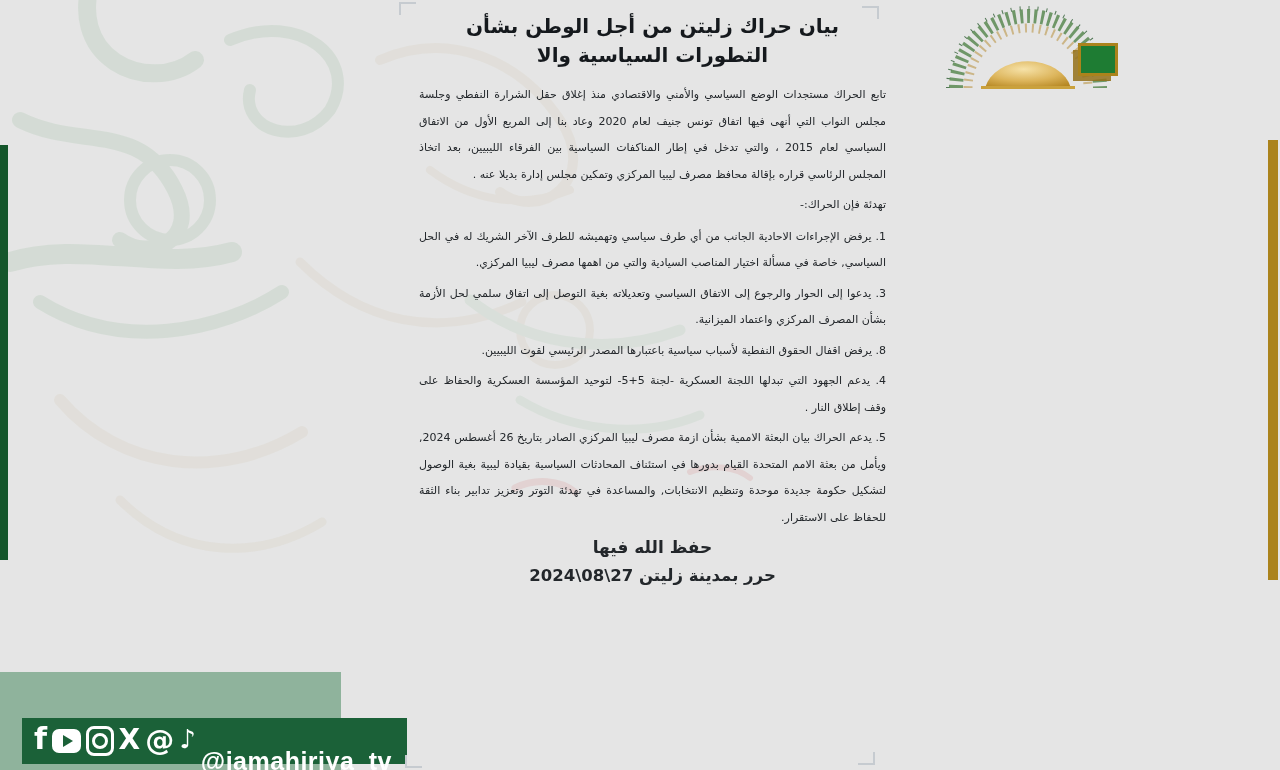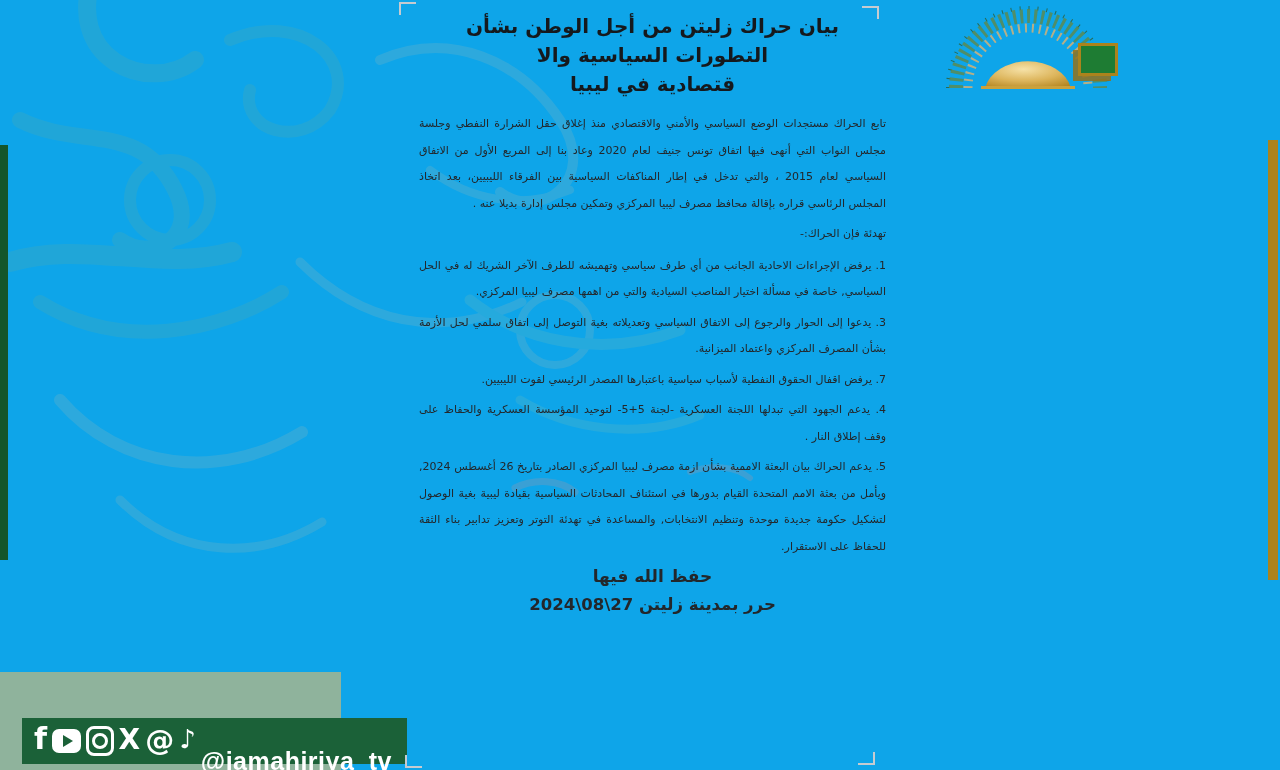--- a/index.html
+++ b/index.html
@@ -1,18 +1,18 @@
 <!DOCTYPE html>
 <html lang="ar"><head>
 <meta charset="utf-8">
 <style>
   html,body{margin:0;padding:0;background:#ffffff;}
   .stage{
     position:relative;width:1280px;height:770px;overflow:hidden;
-    background:#0ea5e9;font-family:"DejaVu Sans",sans-serif;
+    background:#e5e5e5;font-family:"DejaVu Sans",sans-serif;
   }
   
   .watermark{position:absolute;left:0;top:0;z-index:0;pointer-events:none;}
   
   .left-green-bar{position:absolute;left:0;top:145px;width:8px;height:415px;background:#14562b;z-index:3;}
   .right-gold-bar{position:absolute;left:1268px;top:140px;width:10px;height:440px;background:#ab831c;z-index:3;}
   
   .corner{position:absolute;width:15px;height:11px;border:0 solid #c6cbd0;z-index:4;}
   .corner.tl{left:399px;top:2px;border-top-width:2px;border-left-width:2px;}
   .corner.tr{left:862px;top:6px;border-top-width:2px;border-right-width:2px;}
@@ -107,28 +107,27 @@
     <path d="M 31 86 A 72 72 0 0 1 175 86" fill="none" stroke="#5a8a52" stroke-width="14" stroke-dasharray="3 4" opacity=".85"></path>
     <path d="M 43 86 A 60 60 0 0 1 163 86" fill="none" stroke="#c9b07c" stroke-width="9" stroke-dasharray="2 5" opacity=".9"></path>
     <path d="M 60 86 A 44 34 0 0 1 146 86 Z" fill="url(#domeGold)"></path>
     <rect x="56" y="84" width="94" height="3" fill="#caa13c"></rect>
   </svg>
   <div class="flag"></div>
 
   <div class="doc">
     <h1 class="doc-title">
       <span>بيان حراك زليتن من أجل الوطن بشأن التطورات السياسية والا</span><br>
-      <span>قتصادية في ليبيا</span>
     </h1>
     <div class="doc-body">
       <p>تابع الحراك مستجدات الوضع السياسي والأمني والاقتصادي منذ إغلاق حقل الشرارة النفطي وجلسة مجلس النواب التي أنهى فيها اتفاق تونس جنيف لعام 2020 وعاد بنا إلى المربع الأول من الاتفاق السياسي لعام 2015 ، والتي تدخل في إطار المناكفات السياسية بين الفرقاء الليبيين، بعد اتخاذ المجلس الرئاسي قراره بإقالة محافظ مصرف ليبيا المركزي وتمكين مجلس إدارة بديلا عنه .</p>
       <p class="lead">تهدئة فإن الحراك:-</p>
       <p>1. يرفض الإجراءات الاحادية الجانب من أي طرف سياسي وتهميشه للطرف الآخر الشريك له في الحل السياسي, خاصة في مسألة اختيار المناصب السيادية والتي من اهمها مصرف ليبيا المركزي.</p>
       <p>3. يدعوا إلى الحوار والرجوع إلى الاتفاق السياسي وتعديلاته بغية التوصل إلى اتفاق سلمي لحل الأزمة بشأن المصرف المركزي واعتماد الميزانية.</p>
-      <p>7. يرفض اقفال الحقوق النفطية لأسباب سياسية باعتبارها المصدر الرئيسي لقوت الليبيين.</p>
+      <p>8. يرفض اقفال الحقوق النفطية لأسباب سياسية باعتبارها المصدر الرئيسي لقوت الليبيين.</p>
       <p>4. يدعم الجهود التي تبدلها اللجنة العسكرية -لجنة 5+5- لتوحيد المؤسسة العسكرية والحفاظ على وقف إطلاق النار .</p>
       <p>5. يدعم الحراك بيان البعثة الاممية بشأن ازمة مصرف ليبيا المركزي الصادر بتاريخ 26 أغسطس 2024, ويأمل من بعثة الامم المتحدة القيام بدورها في استئناف المحادثات السياسية بقيادة ليبية بغية الوصول لتشكيل حكومة جديدة موحدة وتنظيم الانتخابات, والمساعدة في تهدئة التوتر وتعزيز تدابير بناء الثقة للحفاظ على الاستقرار.</p>
     </div>
     <div class="doc-footer">
       <p class="prayer">حفظ الله فيها</p>
       <p class="dateline">حرر بمدينة زليتن 27\08\2024</p>
 
     </div>
   </div>
 

